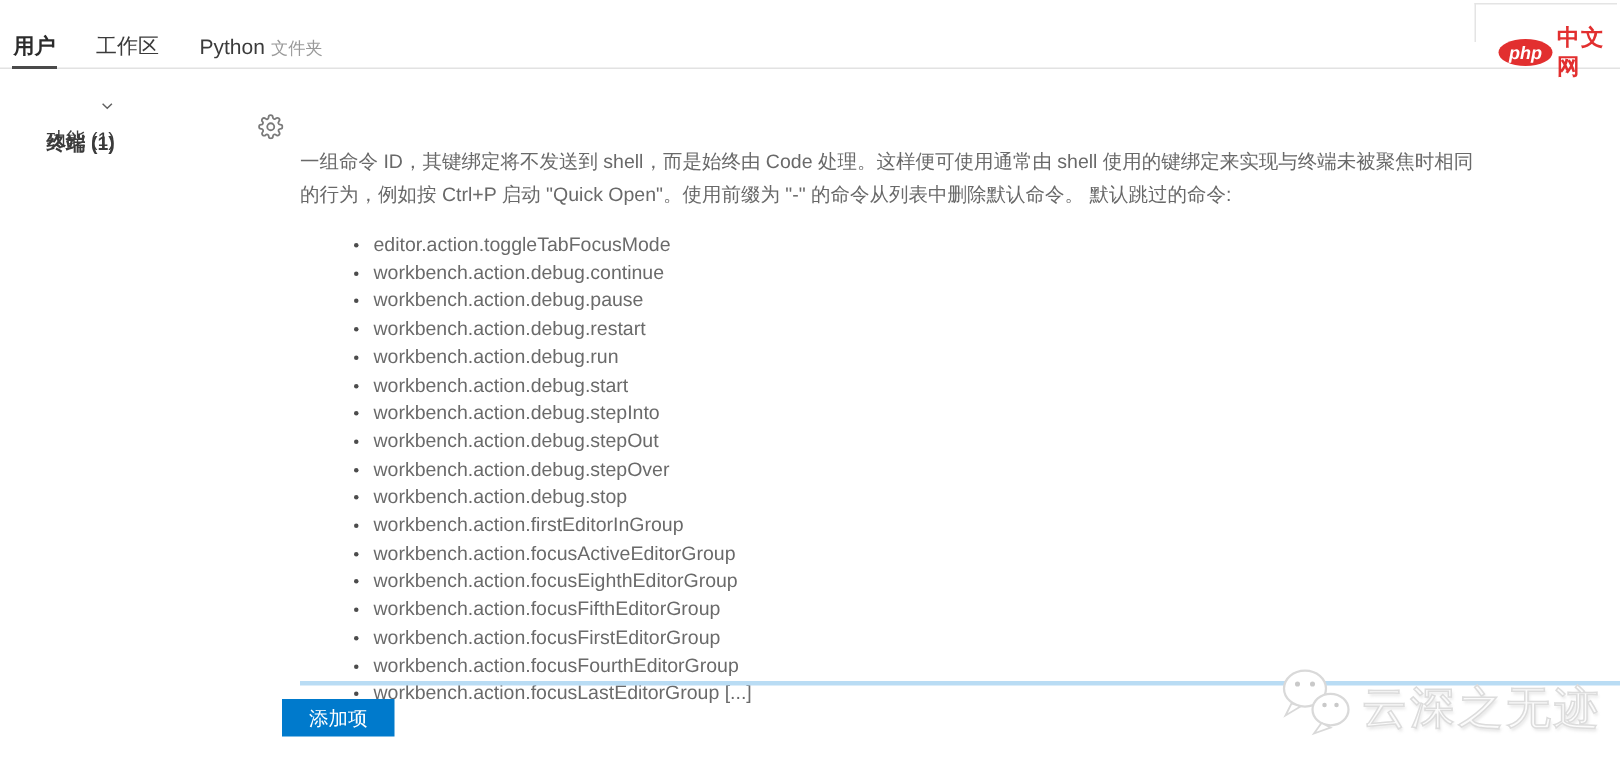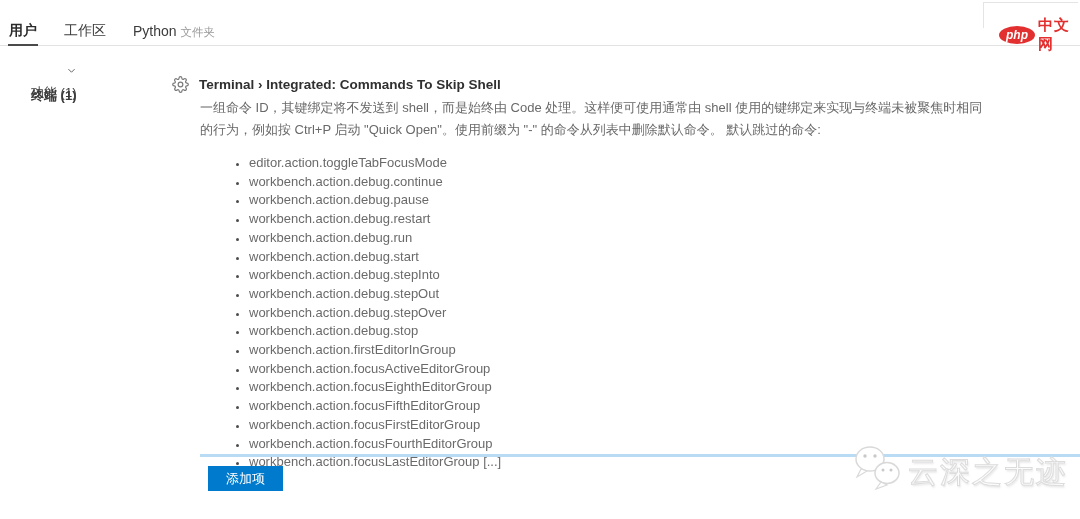--- a/index.html
+++ b/index.html
@@ -64,21 +64,21 @@
   .cmd-list {
     position: absolute; left: 200px; top: 138px; margin: 16px; padding-left: 33px;
     font-size: 13px; line-height: 18.7px; color: #6a6a6a;
     list-style: disc;
   }
   .cmd-list li::marker { color: #4c4c4c; font-size: 11px; }
 
   
   .separator { position: absolute; left: 200px; top: 454px; width: 880px; height: 2.5px; background: #b9dcf4; }
   .add-btn {
-    position: absolute; left: 208px; top: 466px; width: 75px; height: 25px;
+    position: absolute; left: 188px; top: 466px; width: 75px; height: 25px;
     border: none; color: #ffffff; font-size: 13px;
     font-family: Liberation Serif, serif;
     background: #007acc; cursor: pointer; padding: 0;
   }
 
   
   .watermark { position: absolute; left: 850px; top: 442px; display: flex; align-items: center; z-index: 5; }
   .wm-text {
     font-size: 30px; letter-spacing: 2px;
     color: #fbfbfb;
@@ -118,23 +118,20 @@
   </div>
 </div>
 
 <div class="setting-header">
   <span class="gear">
     <svg width="17" height="17" viewBox="0 0 24 24" fill="none" stroke="#7a7a7a" stroke-width="1.7" stroke-linejoin="round" stroke-linecap="round">
       <circle cx="12" cy="12" r="3.3"></circle>
       <path d="M19.4 15a1.65 1.65 0 0 0 .33 1.82l.06.06a2 2 0 1 1-2.83 2.83l-.06-.06a1.65 1.65 0 0 0-1.82-.33 1.65 1.65 0 0 0-1 1.51V21a2 2 0 1 1-4 0v-.09a1.65 1.65 0 0 0-1-1.51 1.65 1.65 0 0 0-1.82.33l-.06.06a2 2 0 1 1-2.83-2.83l.06-.06a1.65 1.65 0 0 0 .33-1.82 1.65 1.65 0 0 0-1.51-1H3a2 2 0 1 1 0-4h.09a1.65 1.65 0 0 0 1.51-1 1.65 1.65 0 0 0-.33-1.82l-.06-.06a2 2 0 1 1 2.83-2.83l.06.06a1.65 1.65 0 0 0 1.82.33h.01a1.65 1.65 0 0 0 1-1.51V3a2 2 0 1 1 4 0v.09a1.65 1.65 0 0 0 1 1.51 1.65 1.65 0 0 0 1.82-.33l.06-.06a2 2 0 1 1 2.83 2.83l-.06.06a1.65 1.65 0 0 0-.33 1.82v.01a1.65 1.65 0 0 0 1.51 1H21a2 2 0 1 1 0 4h-.09a1.65 1.65 0 0 0-1.51 1z"></path>
     </svg>
   </span>
-  <span class="setting-title">
-    <span class="category">Terminal › Integrated: </span><span class="name">Commands To Skip Shell</span>
-  </span>
 </div>
 
 <p class="desc">一组命令 ID，其键绑定将不发送到 shell，而是始终由 Code 处理。这样便可使用通常由 shell 使用的键绑定来实现与终端未被聚焦时相同的行为，例如按 Ctrl+P 启动 "Quick Open"。使用前缀为 "-" 的命令从列表中删除默认命令。 默认跳过的命令:</p>
 
 <ul class="cmd-list">
     <li>editor.action.toggleTabFocusMode</li>
     <li>workbench.action.debug.continue</li>
     <li>workbench.action.debug.pause</li>
     <li>workbench.action.debug.restart</li>
     <li>workbench.action.debug.run</li>

